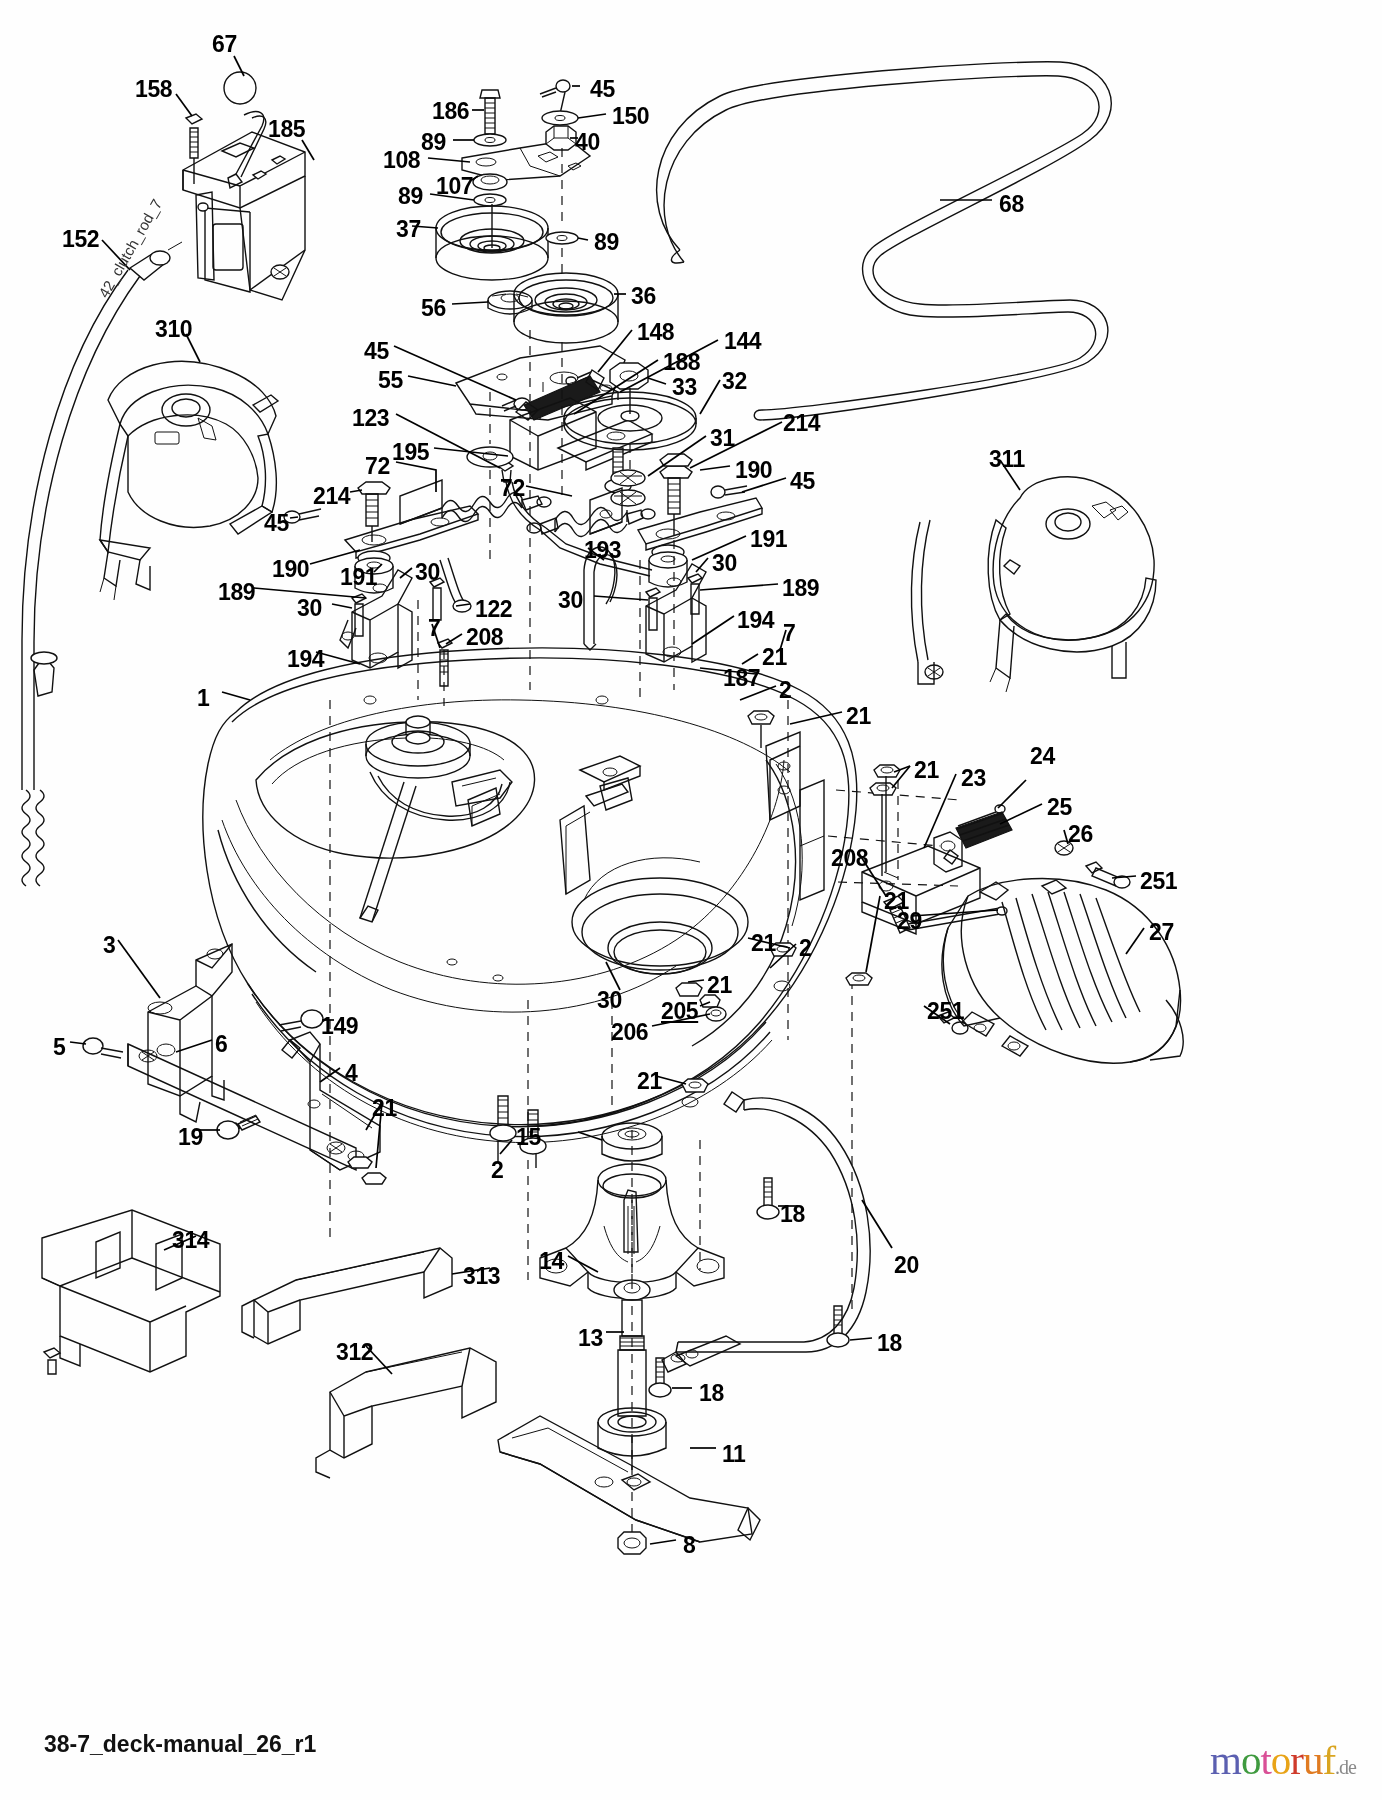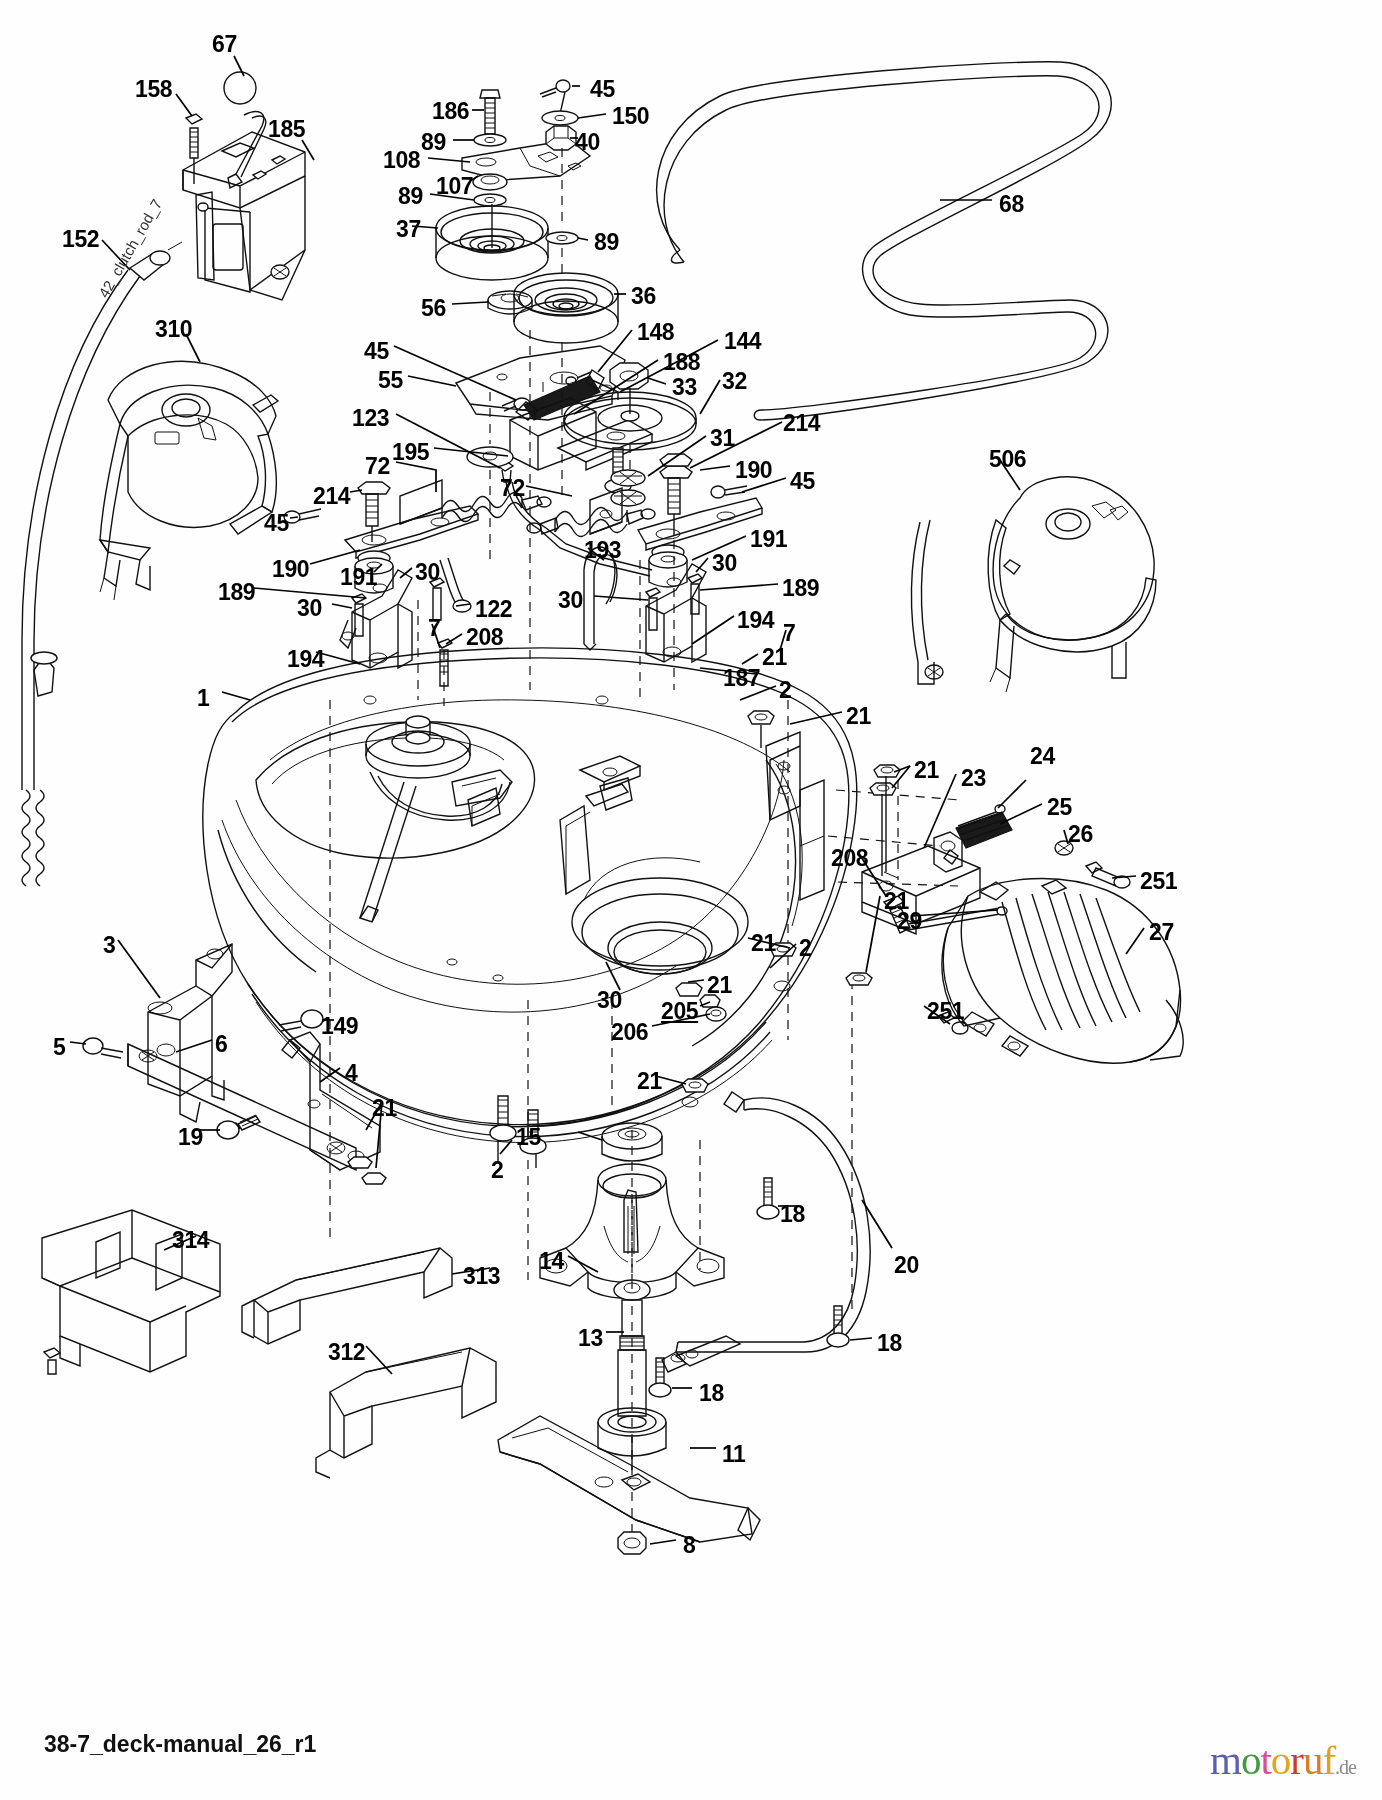--- a/index.html
+++ b/index.html
@@ -894,21 +894,21 @@
       <div class="cal" style="left: 737px; top: 609px;">194</div>
       <div class="cal" style="left: 428px; top: 617px;">7</div>
       <div class="cal" style="left: 466px; top: 626px;">208</div>
       <div class="cal" style="left: 783px; top: 622px;">7</div>
       <div class="cal" style="left: 762px; top: 646px;">21</div>
       <div class="cal" style="left: 287px; top: 648px;">194</div>
       <div class="cal" style="left: 723px; top: 667px;">187</div>
       <div class="cal" style="left: 779px; top: 679px;">2</div>
       <div class="cal" style="left: 197px; top: 687px;">1</div>
       <div class="cal" style="left: 846px; top: 705px;">21</div>
-      <div class="cal" style="left: 989px; top: 448px;">506</div>
+      <div class="cal" style="left: 989px; top: 448px;">311</div>
       <div class="cal" style="left: 914px; top: 759px;">21</div>
       <div class="cal" style="left: 961px; top: 767px;">23</div>
       <div class="cal" style="left: 1030px; top: 745px;">24</div>
       <div class="cal" style="left: 1047px; top: 796px;">25</div>
       <div class="cal" style="left: 1068px; top: 823px;">26</div>
       <div class="cal" style="left: 831px; top: 847px;">208</div>
       <div class="cal" style="left: 1140px; top: 870px;">251</div>
       <div class="cal" style="left: 884px; top: 890px;">21</div>
       <div class="cal" style="left: 897px; top: 910px;">29</div>
       <div class="cal" style="left: 1149px; top: 921px;">27</div>
@@ -929,21 +929,21 @@
       <div class="cal" style="left: 637px; top: 1070px;">21</div>
       <div class="cal" style="left: 491px; top: 1159px;">2</div>
       <div class="cal" style="left: 516px; top: 1126px;">15</div>
       <div class="cal" style="left: 780px; top: 1203px;">18</div>
       <div class="cal" style="left: 894px; top: 1254px;">20</div>
       <div class="cal" style="left: 539px; top: 1250px;">14</div>
       <div class="cal" style="left: 172px; top: 1229px;">314</div>
       <div class="cal" style="left: 463px; top: 1265px;">313</div>
       <div class="cal" style="left: 578px; top: 1327px;">13</div>
       <div class="cal" style="left: 877px; top: 1332px;">18</div>
-      <div class="cal" style="left: 328px; top: 1341px;">312</div>
+      <div class="cal" style="left: 336px; top: 1341px;">312</div>
       <div class="cal" style="left: 699px; top: 1382px;">18</div>
       <div class="cal" style="left: 722px; top: 1443px;">11</div>
       <div class="cal" style="left: 683px; top: 1534px;">8</div>
     </div>
 
 <div id="footer">38-7_deck-manual_26_r1</div>
 
 <div id="wm"><span class="s" style="color: rgb(91, 95, 176);">m</span><span class="s" style="color: rgb(63, 154, 63);">o</span><span class="s" style="color: rgb(217, 79, 150);">t</span><span class="s" style="color: rgb(232, 163, 23);">o</span><span class="s" style="color: rgb(207, 58, 42);">r</span><span class="s" style="color: rgb(224, 123, 33);">u</span><span class="s" style="color: rgb(217, 165, 33);">f</span><span class="de">.de</span></div>
 
 </div>

